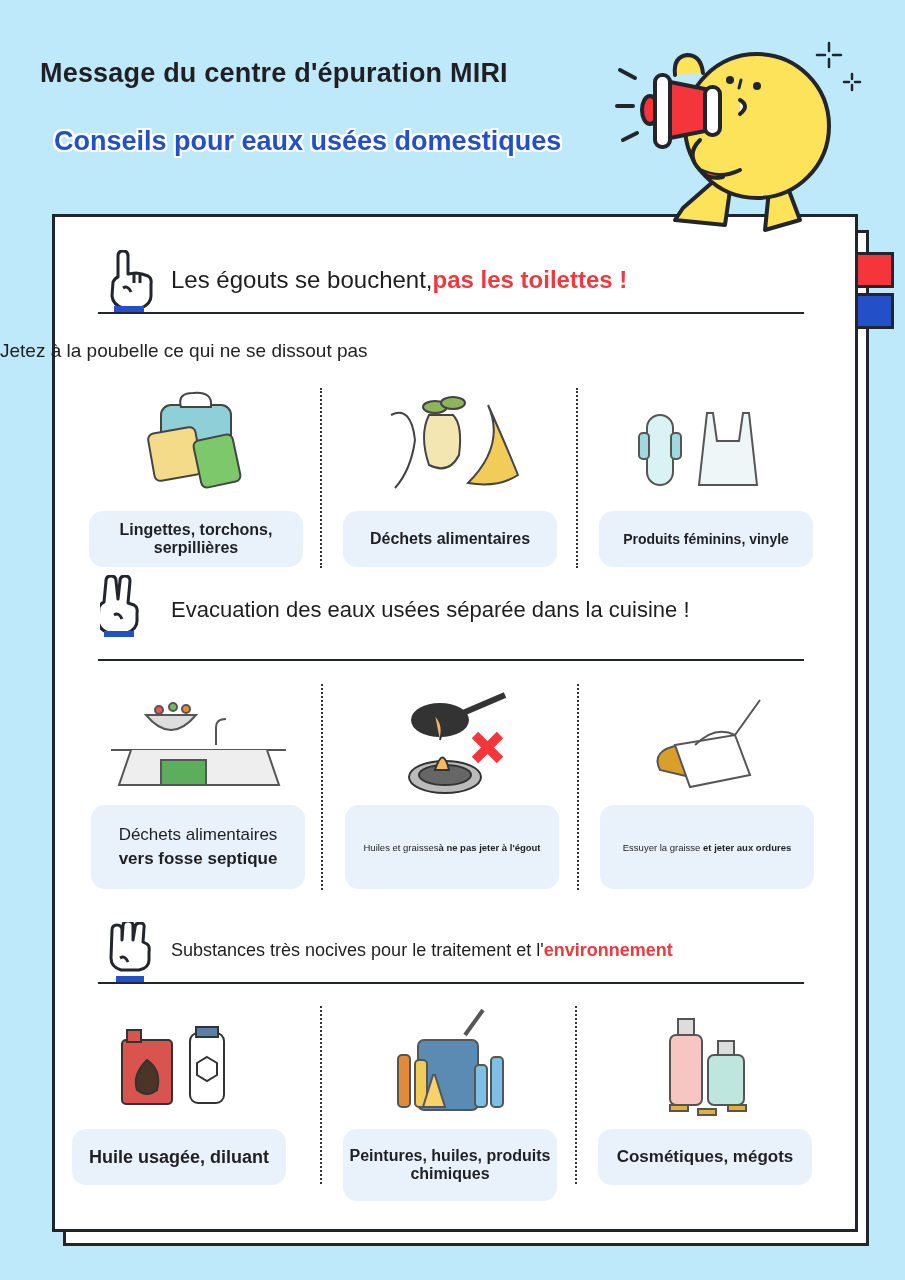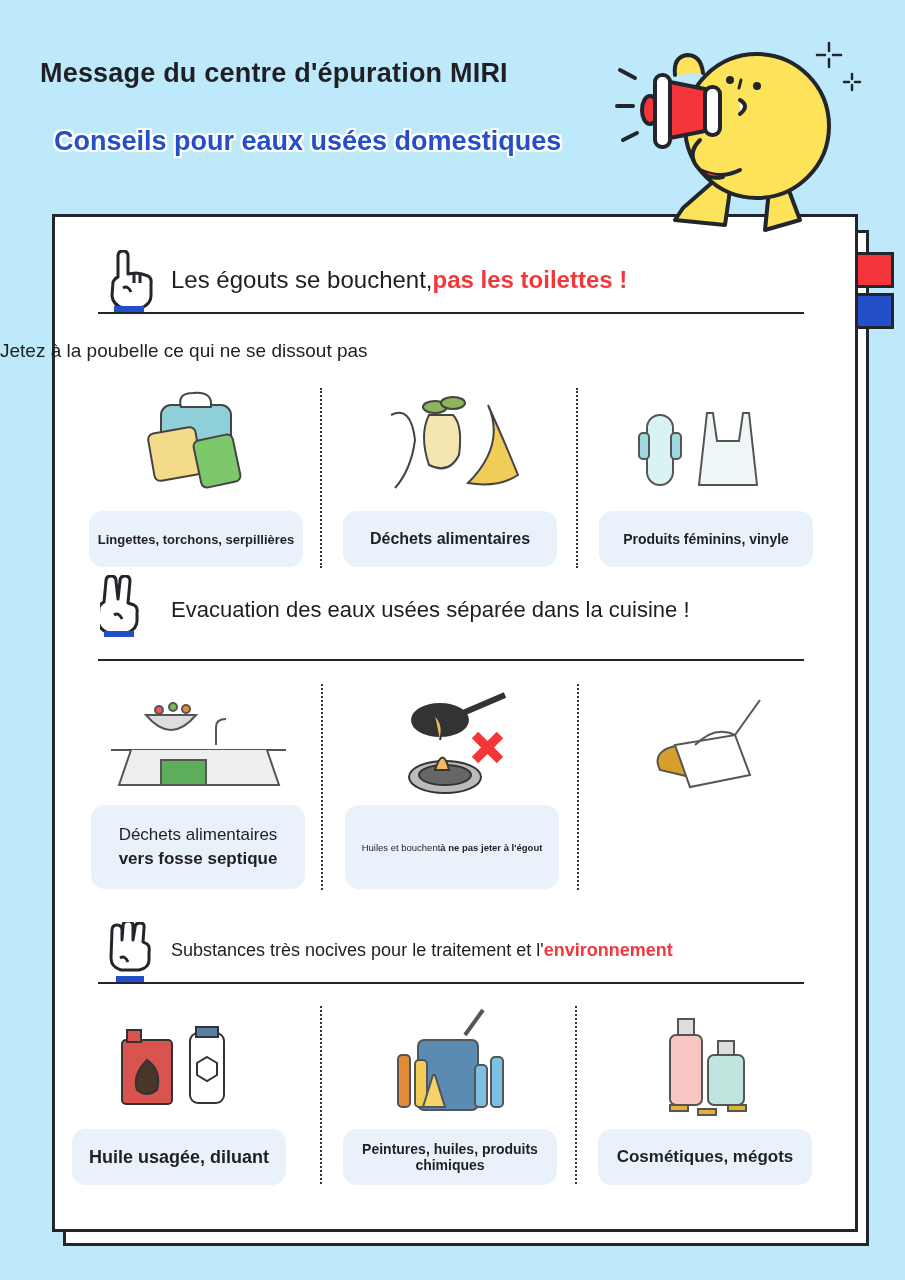--- a/index.html
+++ b/index.html
@@ -96,21 +96,21 @@
 
 <div class="col" style="left:89px;top:385px;height:185px;">
   <svg class="illus" viewBox="0 0 214 120">
     <g stroke="#444" stroke-width="2">
       <rect x="72" y="20" width="70" height="44" rx="10" fill="#8fd0d8"></rect>
       <path d="M92 22 q-4-14 12-14 q20-2 18 14 Z" fill="#fff"></path>
       <rect x="62" y="45" width="48" height="48" rx="6" fill="#f4db8a" transform="rotate(-10 86 69)"></rect>
       <rect x="108" y="52" width="40" height="48" rx="6" fill="#7dc86b" transform="rotate(-12 128 76)"></rect>
     </g>
   </svg>
-  <div class="card" style="top:126px;height:56px;font-size:13px;font-weight:bold;">
+  <div class="card" style="top:126px;height:56px;font-size:16px;font-weight:bold;">
     <span>Lingettes, torchons, serpillières</span>
   </div>
 </div>
 
 <div class="col" style="left:343px;top:385px;height:185px;">
   <svg class="illus" viewBox="0 0 214 120">
     <g stroke="#444" stroke-width="2">
       <path d="M48 30 q20 -10 24 25 q-4 30 -20 48" fill="#fff"></path>
       <path d="M86 30 q-10 20 0 50 q20 10 30 -10 q4 -30 -6 -40 Z" fill="#f4e6b0"></path>
       <ellipse cx="92" cy="22" rx="12" ry="6" fill="#8db55c"></ellipse>
@@ -180,32 +180,35 @@
       <ellipse cx="100" cy="92" rx="36" ry="16" fill="#bbb"></ellipse>
       <ellipse cx="100" cy="90" rx="26" ry="10" fill="#666"></ellipse>
       <path d="M90 30 q10 10 5 25 M90 85 q8 -25 14 0 Z" fill="#f4b860"></path>
     </g>
     <g stroke="#f4363a" stroke-width="9" stroke-linecap="butt">
       <line x1="130" y1="50" x2="155" y2="75"></line>
         <line x1="155" y1="50" x2="130" y2="75"></line>
     </g>
   </svg>
   <div class="card" style="top:120px;height:84px;font-size:9.5px;">
-    <span><span>Huiles et bouchent</span><b>à ne pas jeter à l'égout</b></span>
+    <span><span>Huiles et graisses</span><b>à ne pas jeter à l'égout</b></span>
   </div>
 </div>
 
 <div class="col" style="left:600px;top:685px;height:205px;">
   <svg class="illus" viewBox="0 0 214 120">
     <g stroke="#555" stroke-width="2">
       <path d="M60 85 q-10 -20 20 -25 q40 -5 50 20 q-5 15 -40 12 Z" fill="#d8a02a"></path>
       <path d="M75 60 l60 -10 l15 40 l-60 12 Z" fill="#fff"></path>
       <path d="M95 60 q20 -20 40 -10 l25 -35" fill="none"></path>
     </g>
   </svg>
+  <div class="card" style="top:120px;height:84px;font-size:9.5px;">
+    <span><span>Essuyer la graisse </span><b>et jeter aux ordures</b></span>
+  </div>
 </div>
 
 <div class="section-head" style="top:920px;height:62px;">
   <svg class="hand" style="left:10px;top:2px;" width="46" height="60" viewBox="0 0 46 60">
     <g stroke="#22252c" stroke-width="3" fill="#fff" stroke-linejoin="round">
       <path d="M4 8 q0-5 5-5 q5 0 5 5 v10 l1-14 q0-5 5-5 q5 0 5 5 v14 l2-12 q0-5 5-5 q5 0 4 5 l-1 14 l4 2 q3 2 2 8 v8 q0 8-10 10 h-18 q-10-3-10-12 Z"></path>
       <path d="M12 36 q5-3 8 4"></path>
     </g>
     <rect x="8" y="54" width="28" height="6" fill="#2350c8"></rect>
   </svg>
@@ -238,21 +241,21 @@
     <g stroke="#555" stroke-width="2">
       <rect x="75" y="35" width="60" height="70" rx="6" fill="#5b8bb3"></rect>
       <line x1="122" y1="30" x2="140" y2="5" stroke-width="4"></line>
       <rect x="55" y="50" width="12" height="52" rx="4" fill="#e08a3a"></rect>
       <rect x="72" y="55" width="12" height="47" rx="4" fill="#f1cc58"></rect>
       <path d="M90 70 l-10 32 h22 l-10 -32 Z" fill="#f5d36a"></path>
       <rect x="132" y="60" width="12" height="42" rx="4" fill="#7cc1e4"></rect>
       <rect x="148" y="52" width="12" height="50" rx="4" fill="#7cc1e4"></rect>
     </g>
   </svg>
-  <div class="card" style="top:124px;height:56px;font-size:14px;font-weight:bold;">
+  <div class="card" style="top:124px;height:72px;font-size:16px;font-weight:bold;">
     <span>Peintures, huiles, produits chimiques</span>
   </div>
 </div>
 
 <div class="col" style="left:598px;top:1005px;height:180px;">
   <svg class="illus" viewBox="0 0 214 120">
     <g stroke="#555" stroke-width="2">
       <rect x="72" y="30" width="32" height="70" rx="6" fill="#f7c6c3"></rect>
       <rect x="80" y="14" width="16" height="16" fill="#ddd"></rect>
       <rect x="110" y="50" width="36" height="50" rx="6" fill="#bfe5df"></rect>

